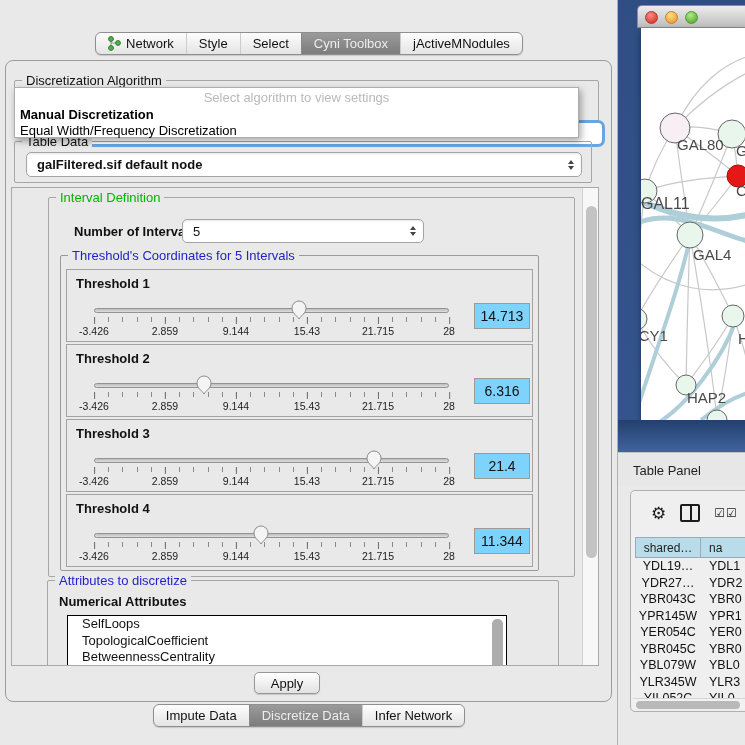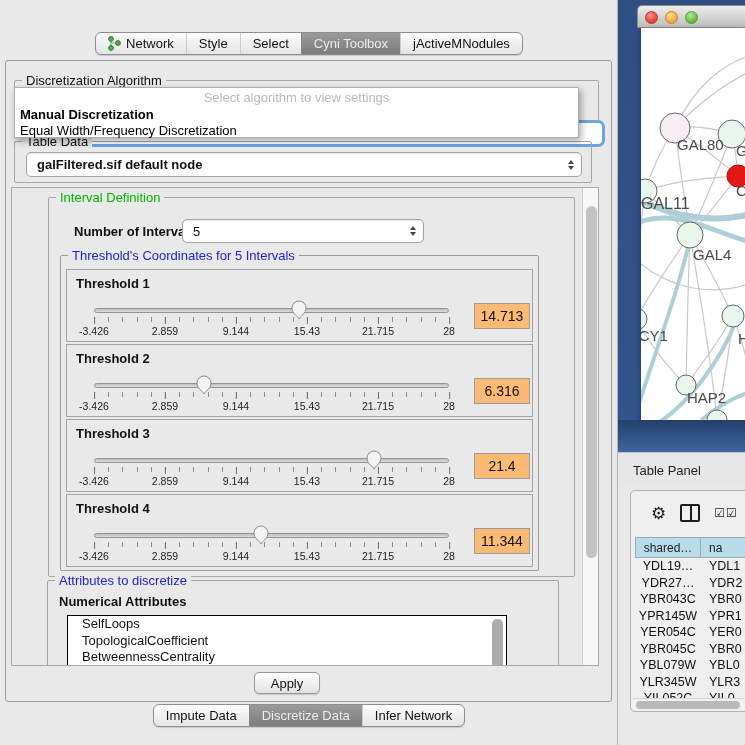--- a/index.html
+++ b/index.html
@@ -15,21 +15,21 @@
 
   
   .pill { display:flex; border:1px solid #8f8f8f; border-radius:6px; background:linear-gradient(#fdfdfd,#e4e4e4); overflow:hidden; height:23px; box-shadow:0 1px 1px rgba(0,0,0,.15); }
   .pill .tab { padding:0 12px; font-size:13px; display:flex; align-items:center; gap:5px; color:#111; border-left:1px solid #cccccc; white-space:nowrap; }
   .pill .tab:first-child { border-left:none; }
   .pill .tab.sel { background:linear-gradient(#9b9b9b,#7c7c7c); color:#ececec; border-left-color:#8a8a8a; }
   .top-tabs { position:absolute; top:32px; left:0; width:618px; display:flex; justify-content:center; }
   .bottom-tabs { position:absolute; top:704px; left:0; width:618px; display:flex; justify-content:center; }
 
   
-  .outer-panel { position:absolute; left:5px; top:60px; width:607px; height:642px; border:1px solid #9c9c9c; border-radius:3px; background:#e9e9e9; }
+  .outer-panel { position:absolute; left:5px; top:60px; width:607px; height:642px; border:1px solid #9c9c9c; border-radius:8px; background:#e9e9e9; }
 
   .group { position:absolute; border:1px solid #a6a6a6; border-radius:2px; }
   .gtitle { position:absolute; top:-8px; left:7px; background:#e9e9e9; padding:0 4px; font-size:13px; white-space:nowrap; }
   .gtitle.green { color:var(--group-title-green); }
   .gtitle.blue { color:var(--group-title-blue); }
 
   .combo { position:absolute; background:#fff; border:1px solid #a5a5a5; border-radius:5px; font-size:13px; display:flex; align-items:center; padding:0 22px 0 10px; box-shadow:inset 0 1px 2px rgba(0,0,0,.1); }
   .combo .spin { position:absolute; right:7px; top:50%; transform:translateY(-50%); display:flex; flex-direction:column; gap:2px; }
   .combo .spin i { display:block; width:0; height:0; border:3.5px solid transparent; }
   .combo .spin i.up { border-bottom:4.5px solid #444; border-top:none; }
@@ -52,21 +52,21 @@
   
   .tbox { position:absolute; left:5px; width:467px; height:73px; border:1px solid #a3a3a3; background:#e9e9e9; }
   .tbox .tlabel { position:absolute; left:9px; top:6px; font-size:13px; font-weight:bold; }
   .track { position:absolute; left:27px; top:38px; width:355px; height:5px; border:1px solid #939393; border-radius:3px; background:linear-gradient(#bdbdbd,#dedede); }
   .ticks { position:absolute; left:27px; top:47px; width:355px; height:5px;
            background:repeating-linear-gradient(90deg,#8a8a8a 0,#8a8a8a 1px,transparent 1px,transparent 14.2px); }
   .ticklabels { position:absolute; left:27px; top:52px; width:355px; height:14px; }
   .ticklabels span { position:absolute; transform:translateX(-50%); font-size:10.5px; font-weight:normal; color:#222; top:3px; white-space:nowrap; }
   .ticklabels span::before { content:""; position:absolute; left:50%; top:-8px; width:1px; height:7px; background:#6f6f6f; }
   .thumb { position:absolute; top:30px; transform:translateX(-50%); }
-  .valbox { position:absolute; left:407px; top:33px; width:56px; height:26px; background:#fdba74; border:1px solid #9b9b9b; font-size:14px; display:flex; align-items:center; justify-content:center; }
+  .valbox { position:absolute; left:407px; top:33px; width:56px; height:26px; background:#7dd3fc; border:1px solid #9b9b9b; font-size:14px; display:flex; align-items:center; justify-content:center; }
 
   
   .attr-list { position:absolute; left:19px; top:34px; width:440px; height:90px; background:#fff; border:1px solid #000000; font-size:13px; overflow:hidden; }
   .attr-list .item { height:16.5px; line-height:16.5px; padding-left:14px; }
   .attr-scroll { position:absolute; right:3px; top:3px; width:11px; height:66px; background:#adadad; border-radius:5px; }
 
   .apply-btn { position:absolute; left:248px; top:611px; width:66px; height:22px; border:1px solid #979797; border-radius:5px; background:linear-gradient(#ffffff,#e2e2e2); font-size:13px; display:flex; align-items:center; justify-content:center; box-shadow:0 1px 1px rgba(0,0,0,.15); }
 
   
   .desktop { position:absolute; left:618px; top:0; width:127px; height:452px; background:linear-gradient(#2f4e83,#34548e); }

